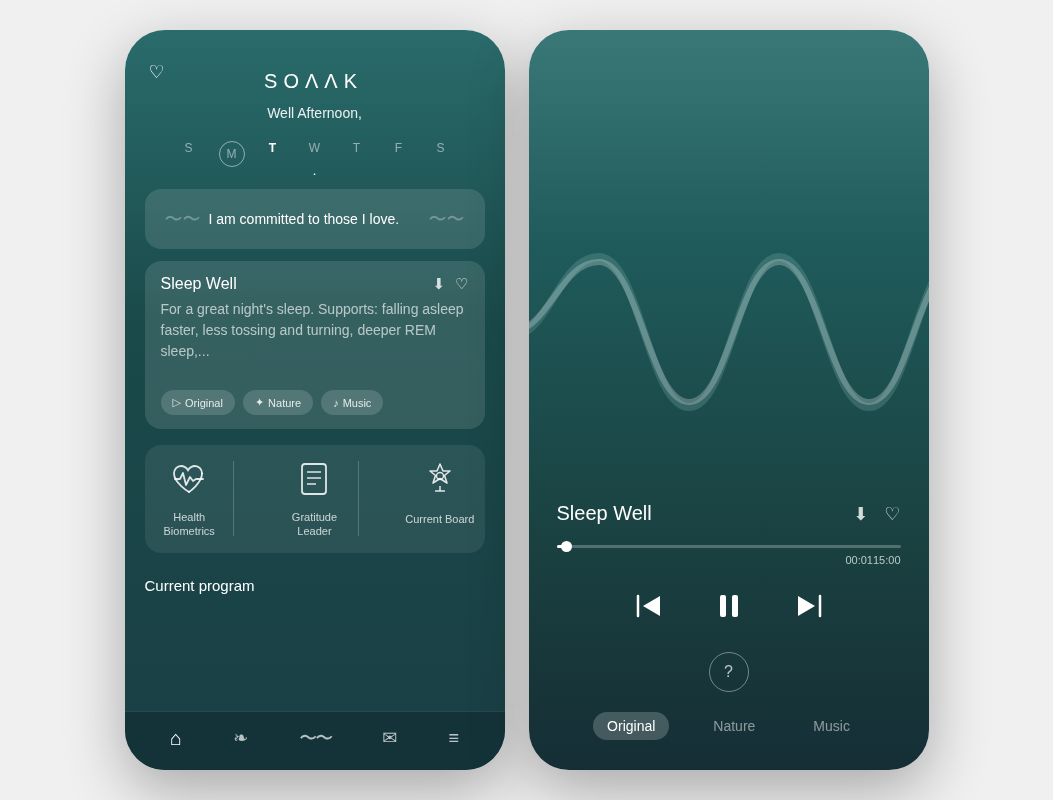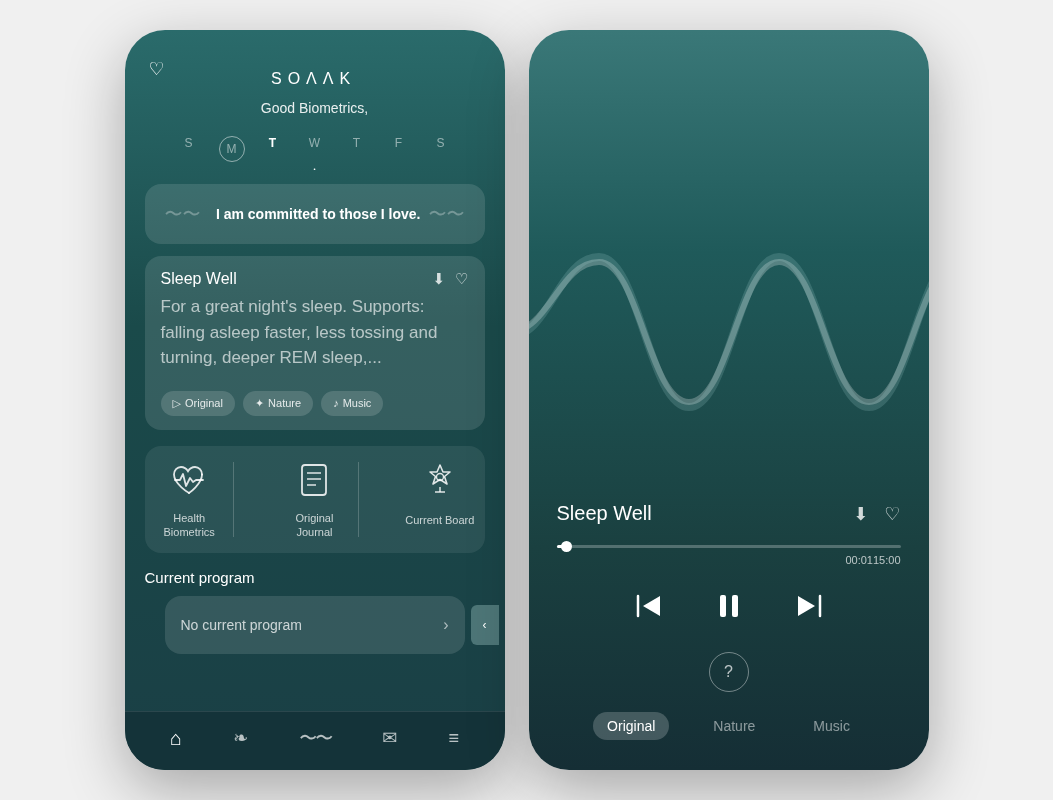--- a/index.html
+++ b/index.html
@@ -50,21 +50,21 @@
       padding: 20px 24px 8px;
     }
 
     .heart-icon {
       color: white;
       font-size: 18px;
     }
 
     .logo-text {
       color: white;
-      font-size: 16px;
+      font-size: 20px;
       letter-spacing: 6px;
       font-weight: 300;
       margin-top: 20px;
     }
 
     .greeting {
       text-align: center;
       color: rgba(255,255,255,0.9);
       font-size: 14px;
       font-weight: 300;
@@ -122,22 +122,22 @@
 
     .wave-decoration {
       color: rgba(255,255,255,0.3);
       font-size: 18px;
       flex-shrink: 0;
     }
 
     .affirmation-text {
       color: white;
       font-size: 14px;
-      font-weight: 700;
-      text-align: right;
+      font-weight: 400;
+      text-align: left;
       flex: 1;
     }
 
     .section-label {
       color: white;
       font-size: 15px;
       font-weight: 500;
       padding: 8px 20px 10px;
     }
 
@@ -161,23 +161,23 @@
       font-weight: 500;
     }
 
     .sleep-icons {
       display: flex;
       gap: 10px;
     }
 
     .sleep-desc {
       color: rgba(255,255,255,0.65);
-      font-size: 17px;
+      font-size: 14px;
       line-height: 1.5;
-      margin-bottom: 20px;
+      margin-bottom: 28px;
     }
 
     .audio-tabs {
       display: flex;
       gap: 8px;
     }
 
     .audio-tab {
       background: rgba(255,255,255,0.15);
       border-radius: 20px;
@@ -185,21 +185,21 @@
       color: rgba(255,255,255,0.85);
       font-size: 11px;
       display: flex;
       align-items: center;
       gap: 4px;
       cursor: pointer;
     }
 
     .shortcuts-row {
       display: flex;
-      margin: 16px 20px 4px;
+      margin: 16px 20px 12px;
       background: rgba(255,255,255,0.08);
       border-radius: 16px;
       overflow: hidden;
       gap: 36px;
     }
 
     .shortcut-item {
       flex: 1;
       display: flex;
       flex-direction: column;
@@ -452,21 +452,21 @@
 
   <div class="phone-left">
     <div class="phone-left-content">
 
       <div class="top-bar">
         <span class="heart-icon">♡</span>
         <span class="logo-text">SOΛΛK</span>
         <span style="width:18px"></span>
       </div>
 
-      <div class="greeting">Good Biometrics,</div>
+      <div class="greeting">Well Afternoon,</div>
 
       <div class="days-row">
         <div class="day-item"><span>S</span></div>
         <div class="day-item">
           <div class="day-circle">
               <span>M</span>
             </div>
         </div>
         <div class="day-item active"><span>T</span></div>
         <div class="day-item"><span>W</span></div>
@@ -523,45 +523,38 @@
 
         <div class="shortcut-item">
           <div class="shortcut-icon">
             <svg width="32" height="36" viewBox="0 0 32 36" fill="none">
               <rect x="4" y="3" width="24" height="30" rx="3" stroke="rgba(255,255,255,0.85)" stroke-width="1.8"></rect>
               <line x1="9" y1="11" x2="23" y2="11" stroke="rgba(255,255,255,0.85)" stroke-width="1.5"></line>
               <line x1="9" y1="17" x2="23" y2="17" stroke="rgba(255,255,255,0.85)" stroke-width="1.5"></line>
               <line x1="9" y1="23" x2="18" y2="23" stroke="rgba(255,255,255,0.85)" stroke-width="1.5"></line>
             </svg>
           </div>
-          <span class="shortcut-label">Original Journal</span>
+          <span class="shortcut-label">Gratitude Leader</span>
         </div>
 
         <div class="shortcut-item">
           <div class="shortcut-icon">
             <svg width="34" height="38" viewBox="0 0 34 38" fill="none">
               <path d="M17 3L14 10H7L12.5 14.5L10 22L17 17.5L24 22L21.5 14.5L27 10H20L17 3Z" stroke="rgba(255,255,255,0.85)" stroke-width="1.6" stroke-linejoin="round" fill="none"></path>
               <circle cx="17" cy="15" r="3.5" stroke="rgba(255,255,255,0.85)" stroke-width="1.4" fill="none"></circle>
               <line x1="12" y1="30" x2="22" y2="30" stroke="rgba(255,255,255,0.85)" stroke-width="1.5"></line>
               <line x1="17" y1="25" x2="17" y2="30" stroke="rgba(255,255,255,0.85)" stroke-width="1.5"></line>
             </svg>
           </div>
           <span class="shortcut-label">Current Board</span>
         </div>
       </div>
 
       <div class="current-program-label">Current program</div>
 
-      <div style="position:relative; margin: 0 20px;">
-        <div class="program-card">
-          <span class="program-text">No current program</span>
-          <span class="program-arrow">›</span>
-        </div>
-        <div class="collapse-handle">‹</div>
-      </div>
 
     </div>
 
     <div class="bottom-nav">
       <span class="nav-item active">⌂</span>
       <span class="nav-item" style="font-size:18px;">❧</span>
       <span class="nav-item" style="font-size:18px;letter-spacing:-2px;">〜〜</span>
       <span class="nav-item" style="font-size:18px;">✉</span>
       <span class="nav-item" style="font-size:18px;">≡</span>
     </div>

